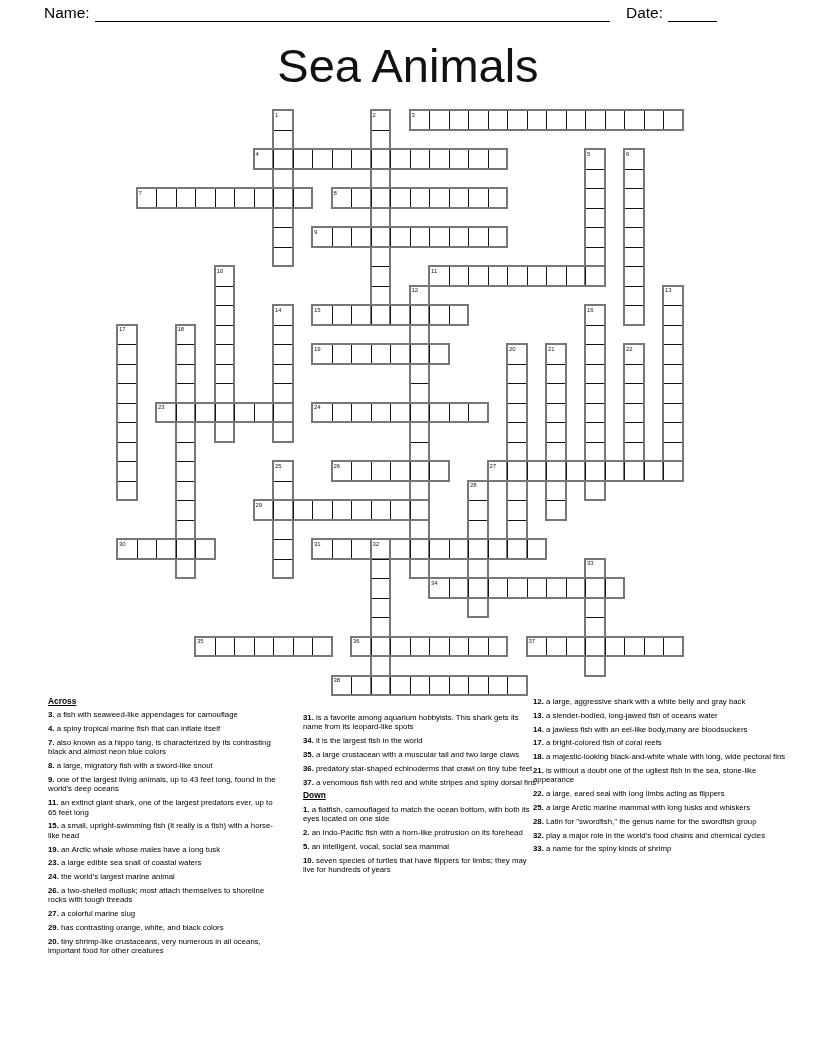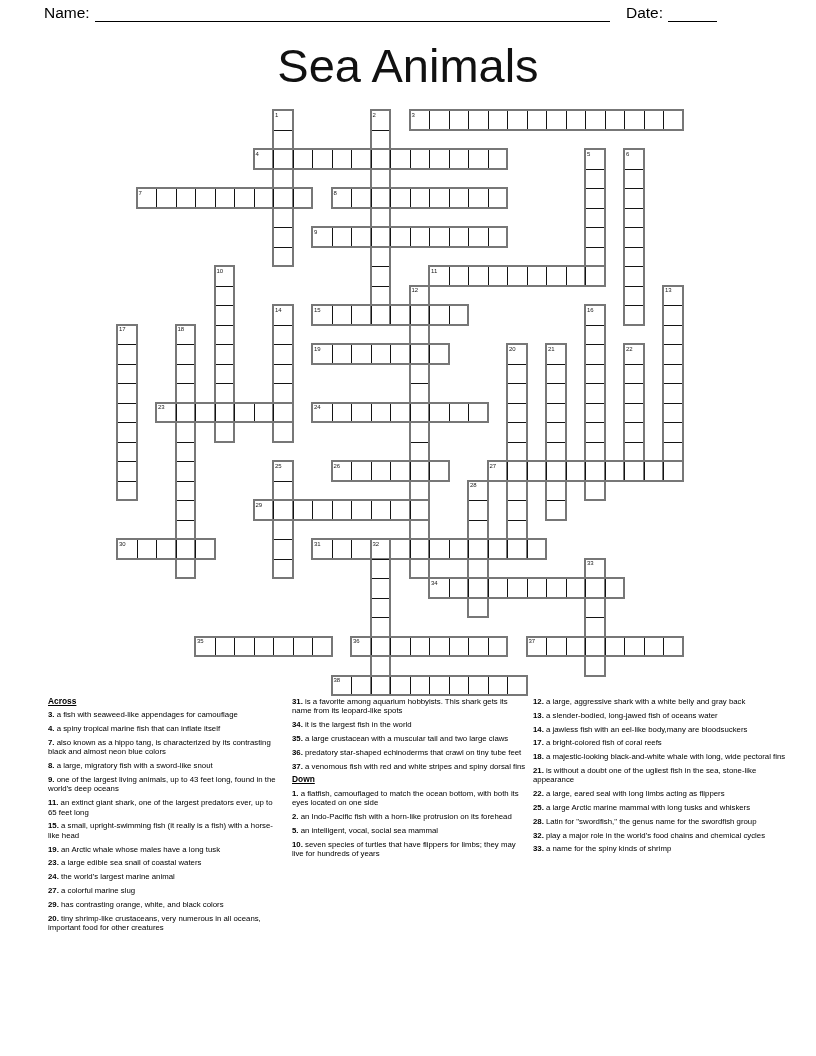--- a/index.html
+++ b/index.html
@@ -23,21 +23,21 @@
   .sep{position:absolute;background:#141414;}
   .sep.v{top:0;bottom:0;width:1px;}
   .sep.h{left:0;right:0;height:1px;}
   .cellnum{position:absolute;font-size:6px;line-height:6px;color:#1a1a1a;z-index:5;
            font-family:"Liberation Sans",sans-serif;}
 
   
   .clues{position:absolute;top:697px;font-size:7.8px;line-height:9.4px;}
   .ccol{position:absolute;top:0;}
   #ccol1{left:48px;width:233px;}
-  #ccol2{left:292px;width:234px;}
+  #ccol2{left:303px;width:234px;margin-top:16px;}
   #ccol3{left:533px;width:258px;}
   .chead{font-weight:bold;font-size:8.4px;text-decoration:underline;margin:0 0 4px 0;}
   .clue{margin:0 0 4.4px 0;}
   .cnum{font-weight:bold;}
 </style>
 </head>
 <body>
 
 <div class="page">
 
@@ -477,20 +477,21 @@
         <div class="clue"><span class="cnum">3. </span><span>a fish with seaweed-like appendages for camouflage</span></div>
         <div class="clue"><span class="cnum">4. </span><span>a spiny tropical marine fish that can inflate itself</span></div>
         <div class="clue"><span class="cnum">7. </span><span>also known as a hippo tang, is characterized by its contrasting black and almost neon blue colors</span></div>
         <div class="clue"><span class="cnum">8. </span><span>a large, migratory fish with a sword-like snout</span></div>
         <div class="clue"><span class="cnum">9. </span><span>one of the largest living animals, up to 43 feet long, found in the world's deep oceans</span></div>
         <div class="clue"><span class="cnum">11. </span><span>an extinct giant shark, one of the largest predators ever, up to 65 feet long</span></div>
         <div class="clue"><span class="cnum">15. </span><span>a small, upright-swimming fish (it really is a fish) with a horse-like head</span></div>
         <div class="clue"><span class="cnum">19. </span><span>an Arctic whale whose males have a long tusk</span></div>
         <div class="clue"><span class="cnum">23. </span><span>a large edible sea snail of coastal waters</span></div>
         <div class="clue"><span class="cnum">24. </span><span>the world's largest marine animal</span></div>
+        <div class="clue"><span class="cnum">26. </span><span>a two-shelled mollusk; most attach themselves to shoreline rocks with tough threads</span></div>
         <div class="clue"><span class="cnum">27. </span><span>a colorful marine slug</span></div>
         <div class="clue"><span class="cnum">29. </span><span>has contrasting orange, white, and black colors</span></div>
         <div class="clue"><span class="cnum">20. </span><span>tiny shrimp-like crustaceans, very numerous in all oceans, important food for other creatures</span></div>
       </div>
     <div class="ccol" id="ccol2">
         <div class="clue"><span class="cnum">31. </span><span>is a favorite among aquarium hobbyists. This shark gets its name from its leopard-like spots</span></div>
         <div class="clue"><span class="cnum">34. </span><span>it is the largest fish in the world</span></div>
         <div class="clue"><span class="cnum">35. </span><span>a large crustacean with a muscular tail and two large claws</span></div>
         <div class="clue"><span class="cnum">36. </span><span>predatory star-shaped echinoderms that crawl on tiny tube feet</span></div>
         <div class="clue"><span class="cnum">37. </span><span>a venomous fish with red and white stripes and spiny dorsal fins</span></div>

